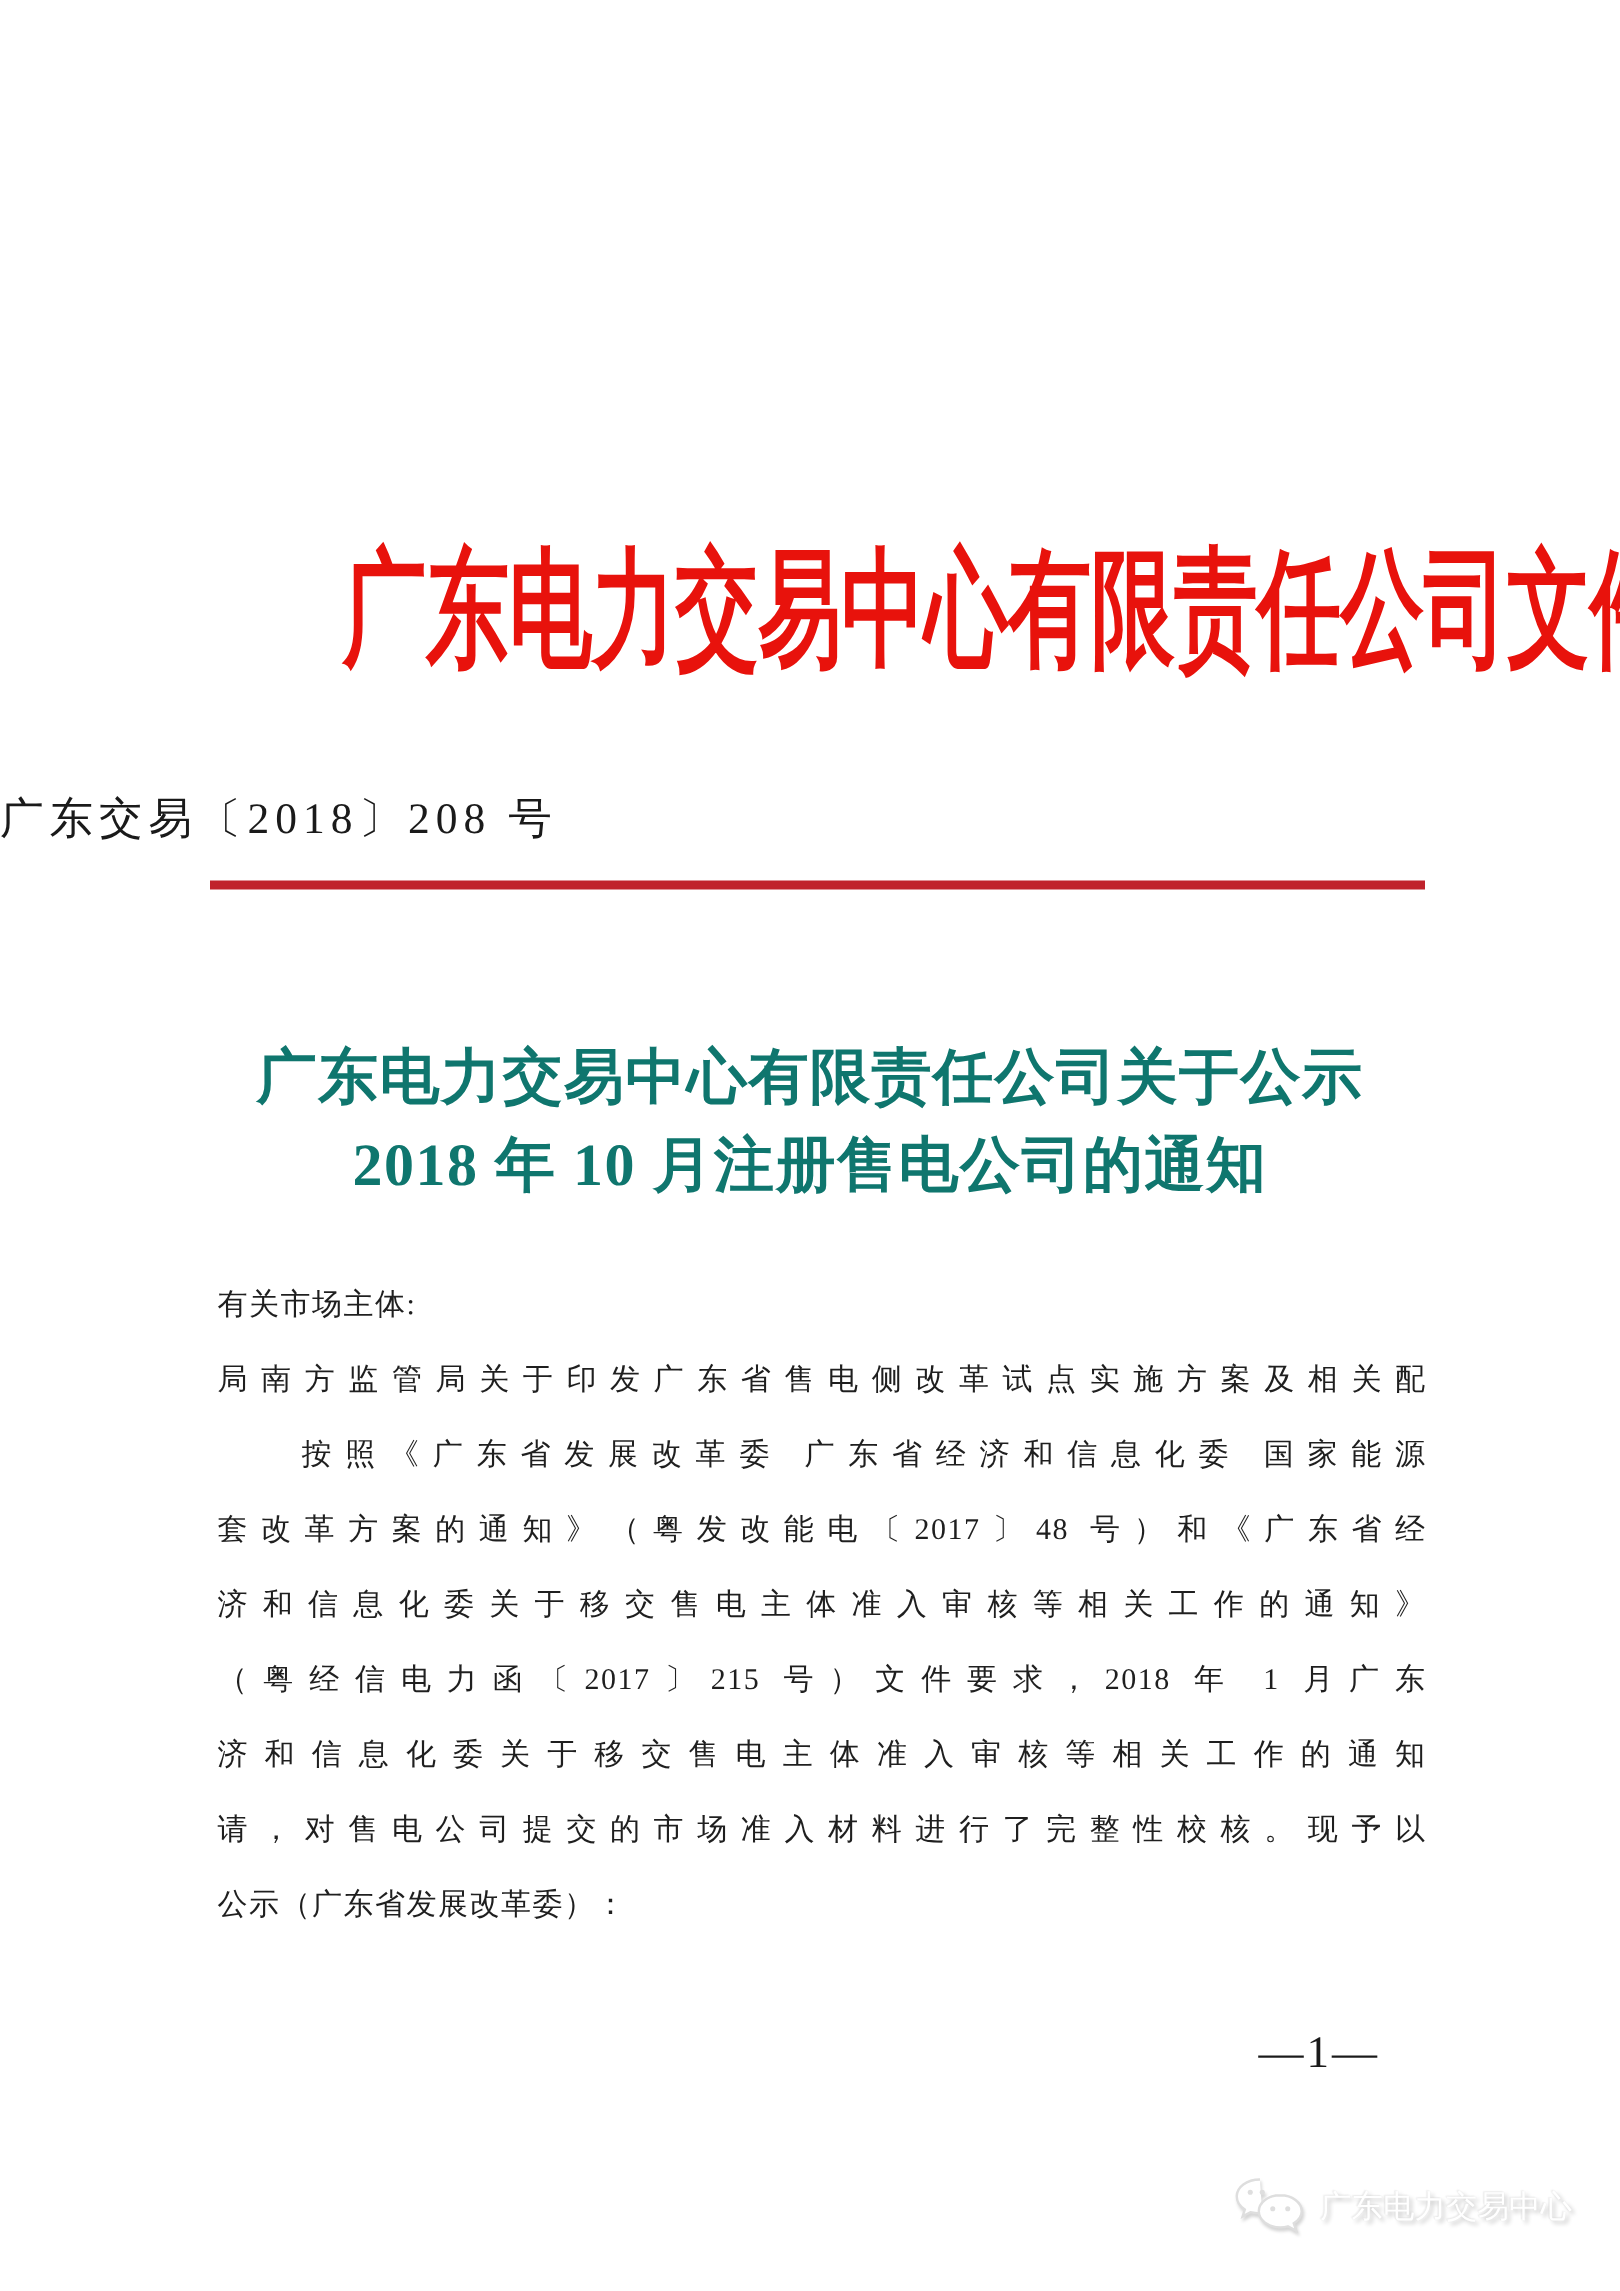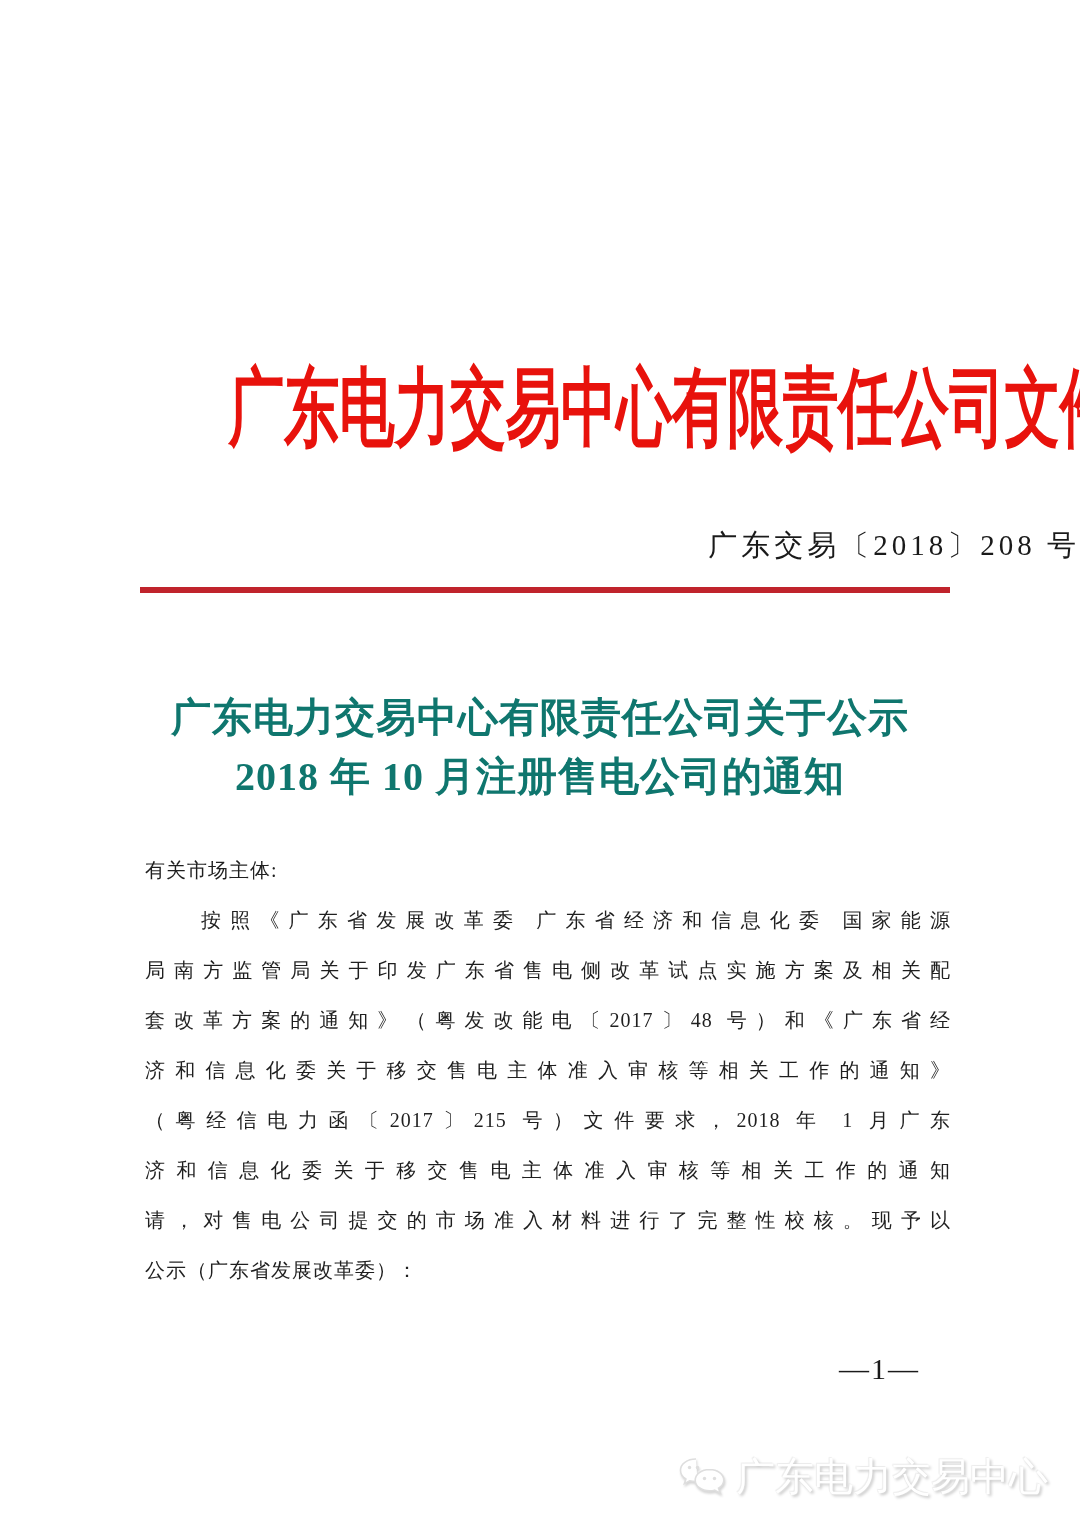--- a/index.html
+++ b/index.html
@@ -41,21 +41,21 @@
     transform:scale(0.66,1.02);
     transform-origin:50% 50%;
     line-height:112px;
   }
   
   .doc-number{
     position:absolute;
     top:526px;
     left:0;
     width:100%;
-    text-align:right;
+    text-align:left;
     font-size:29px;
     letter-spacing:4px;
     color:#1a1a1a;
   }
   
   .red-rule{
     position:absolute;
     top:587px;
     left:140px;
     width:810px;
@@ -110,21 +110,21 @@
   
   .watermark{
     position:absolute;
     top:1450px;
     right:32px;
     display:flex;
     align-items:center;
     gap:8px;
   }
   .watermark .wm-text{
-    font-size:39px;
+    font-size:21px;
     letter-spacing:0px;
     color:var(--watermark-white);
     text-shadow:0 0 1px #e2e2e2, 2px 2px 3px #c9c9c9, -1px -1px 1px #efefef;
     font-family:"Liberation Sans","DejaVu Sans",sans-serif;
   }
   .watermark svg{
     display:block;
     filter:drop-shadow(1px 2px 1px #d5d5d5);
   }
 </style>
@@ -141,22 +141,22 @@
 
   <div class="red-rule"></div>
 
   <div class="doc-title">
     <div>广东电力交易中心有限责任公司关于公示</div>
     <div>2018 年 10 月注册售电公司的通知</div>
   </div>
 
   <div class="body-text">
     <div class="line">有关市场主体:</div>
+    <div class="line just">局南方监管局关于印发广东省售电侧改革试点实施方案及相关配</div>
     <div class="line indent just">按照《广东省发展改革委 广东省经济和信息化委 国家能源</div>
-    <div class="line just">局南方监管局关于印发广东省售电侧改革试点实施方案及相关配</div>
     <div class="line just">套改革方案的通知》（粤发改能电〔2017〕48 号）和《广东省经</div>
     <div class="line just">济和信息化委关于移交售电主体准入审核等相关工作的通知》</div>
     <div class="line just">（粤经信电力函〔2017〕215 号）文件要求，2018 年 1 月广东</div>
     <div class="line just">济和信息化委关于移交售电主体准入审核等相关工作的通知</div>
     <div class="line just">请，对售电公司提交的市场准入材料进行了完整性校核。现予以</div>
     <div class="line">公示（广东省发展改革委）：</div>
   </div>
 
   <div class="page-num">—1—</div>
 

